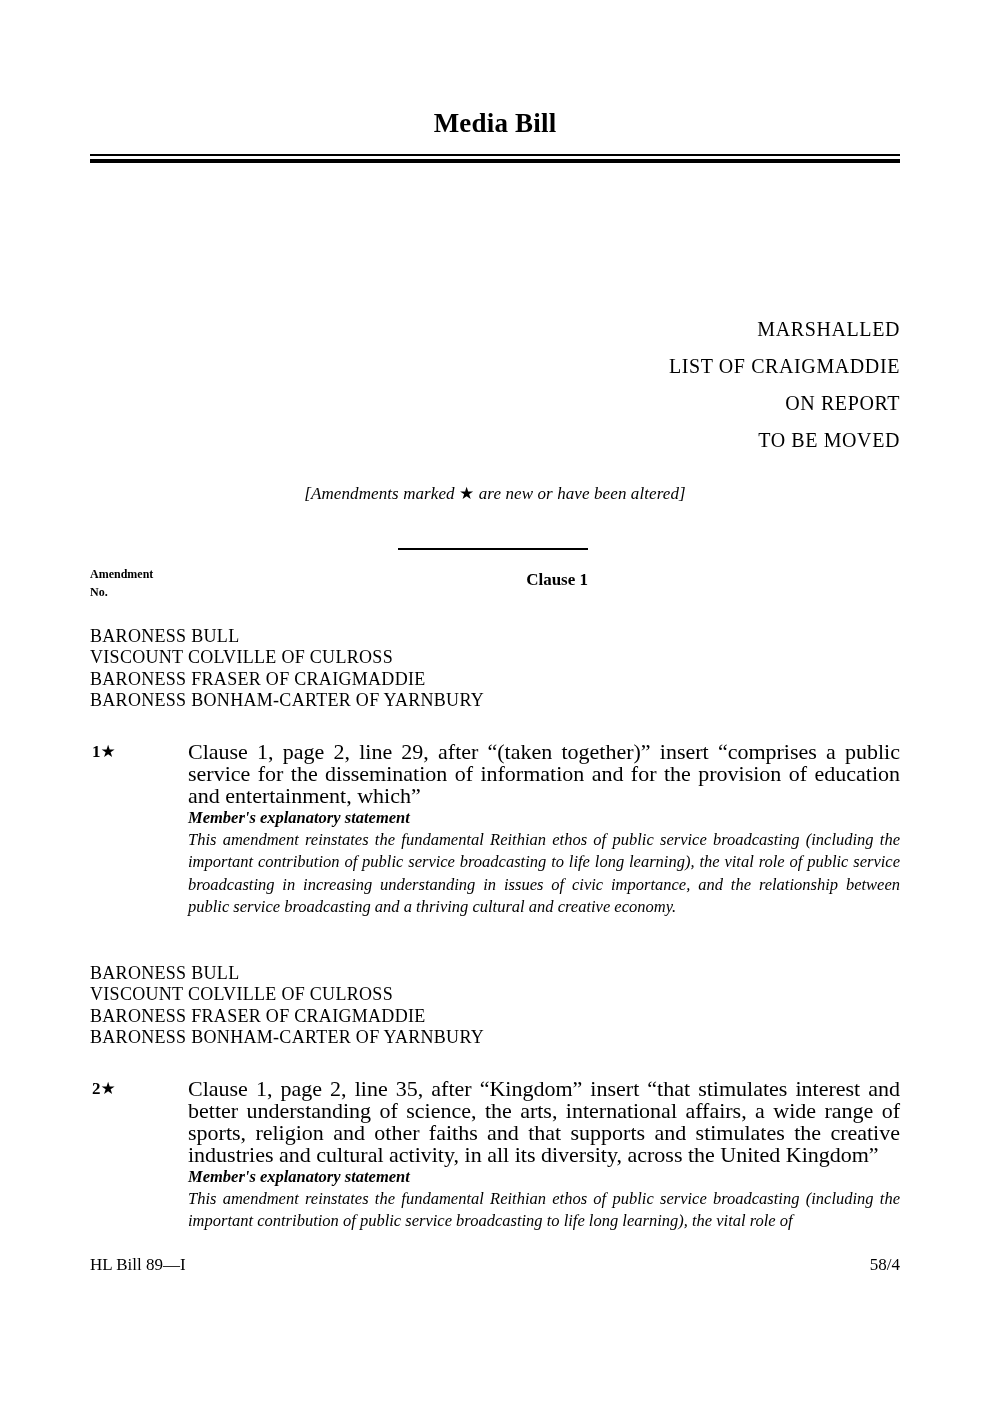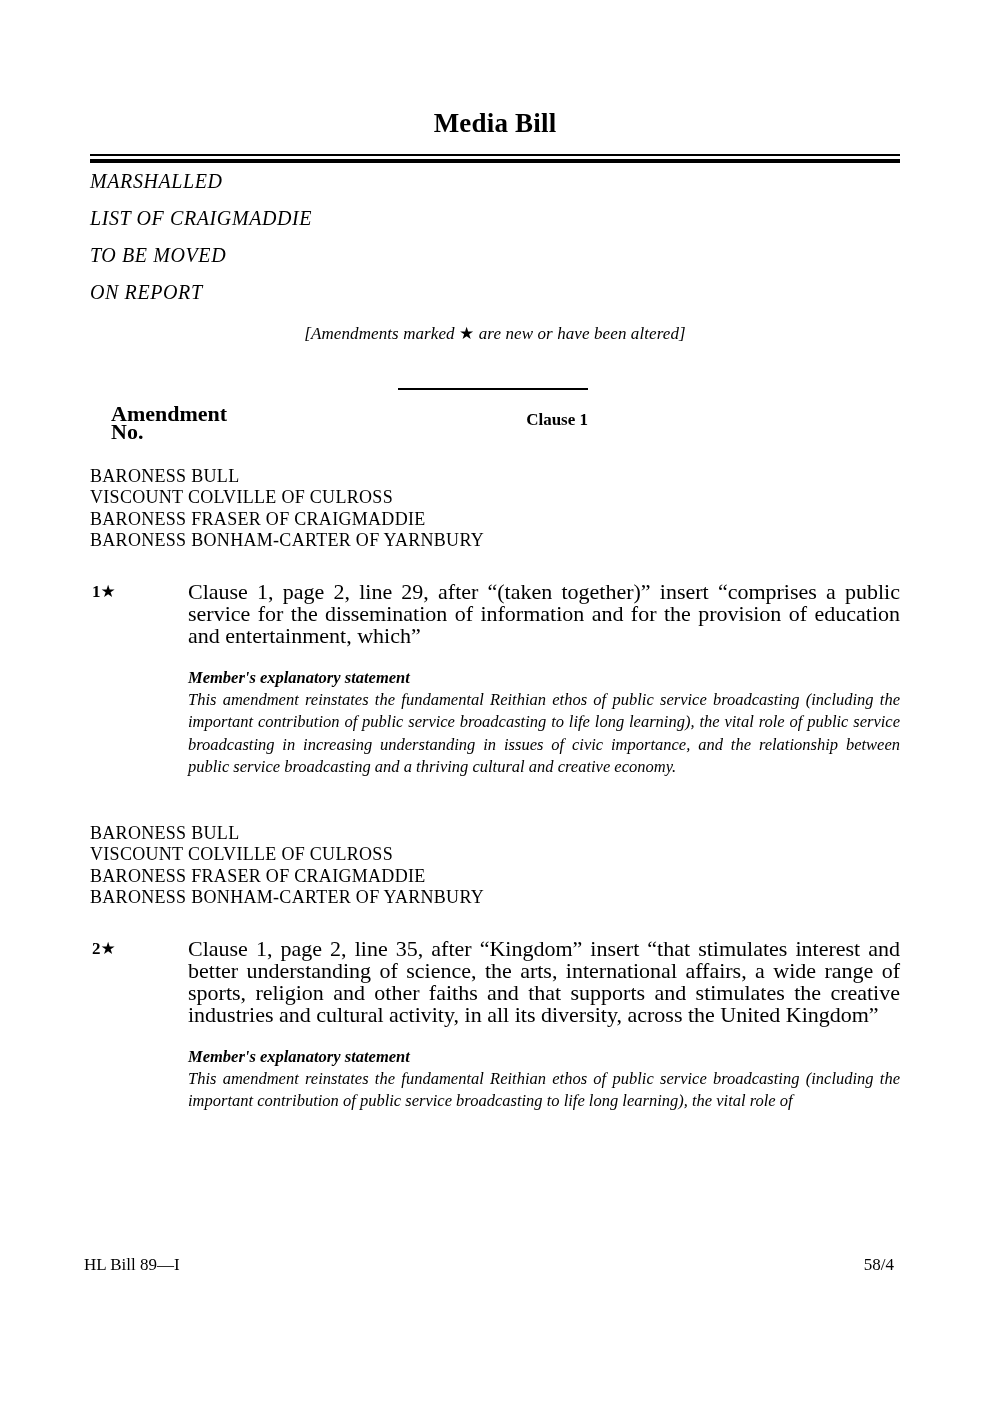--- a/index.html
+++ b/index.html
@@ -46,33 +46,33 @@
     height: 3px;
   }
   .rule-thick {
     height: 4px;
     background: #000;
     width: 100%;
   }
 
   
   .headings {
-    text-align: left;
-    font-style: italic;
+    margin-top: 148px;
+    text-align: right;
   }
   .headings .hline {
     font-size: 20px;
     line-height: 37px;
     letter-spacing: 0.6px;
   }
   .star-note {
     text-align: center;
     font-style: italic;
     font-size: 17px;
-    margin-top: 12px;
+    margin-top: 24px;
     letter-spacing: 0.1px;
   }
   .star-note .star {
     font-style: normal;
   }
 
   
   .clause-block {
     margin-top: 28px;
     position: relative;
@@ -83,24 +83,23 @@
     left: 308px;
     top: 16px;
     width: 190px;
     height: 2px;
     background: #000;
   }
   .amendment-no {
     position: absolute;
     left: 0px;
     top: 33px;
-    font-size: 22px;
+    font-size: 12px;
     font-weight: bold;
     line-height: 18px;
-    margin-left: 21px;
   }
   .clause-title {
     position: absolute;
     left: 308px;
     top: 38px;
     width: 190px;
     text-align: right;
     font-size: 17px;
     font-weight: bold;
   }
@@ -135,21 +134,20 @@
   }
   .amend-text {
     font-size: 22px;
     line-height: 22px;
     text-align: justify;
     text-justify: inter-word;
   }
 
   
   .explanatory {
-    margin-top: 20px;
     padding-left: 98px;
   }
   .exp-heading {
     font-size: 16.5px;
     font-weight: bold;
     font-style: italic;
     line-height: 22px;
   }
   .exp-body {
     font-size: 16.5px;
@@ -159,21 +157,21 @@
     text-justify: inter-word;
   }
 
   .gap-between {
     height: 18px;
   }
 
   
   .footer {
     position: absolute;
-    left: 84px;
+    left: 90px;
     top: 1255px;
     width: 810px;
     display: flex;
     justify-content: space-between;
     font-size: 17px;
   }
 </style>
 </head>
 <body>
 
@@ -183,22 +181,22 @@
 
   <div class="title-rules">
     <div class="rule-thin"></div>
     <div class="rule-gap"></div>
     <div class="rule-thick"></div>
   </div>
 
   <div class="headings">
     <div class="hline">MARSHALLED</div>
     <div class="hline">LIST OF CRAIGMADDIE</div>
+    <div class="hline">ON REPORT</div>
     <div class="hline">TO BE MOVED</div>
-    <div class="hline">ON REPORT</div>
   </div>
 
   <div class="star-note"><span>[Amendments marked </span><span class="star">★</span><span> are new or have been altered]</span></div>
 
   <div class="clause-block">
     <div class="short-rule"></div>
     <div class="amendment-no">
       <div>Amendment</div>
       <div>No.</div>
     </div>

